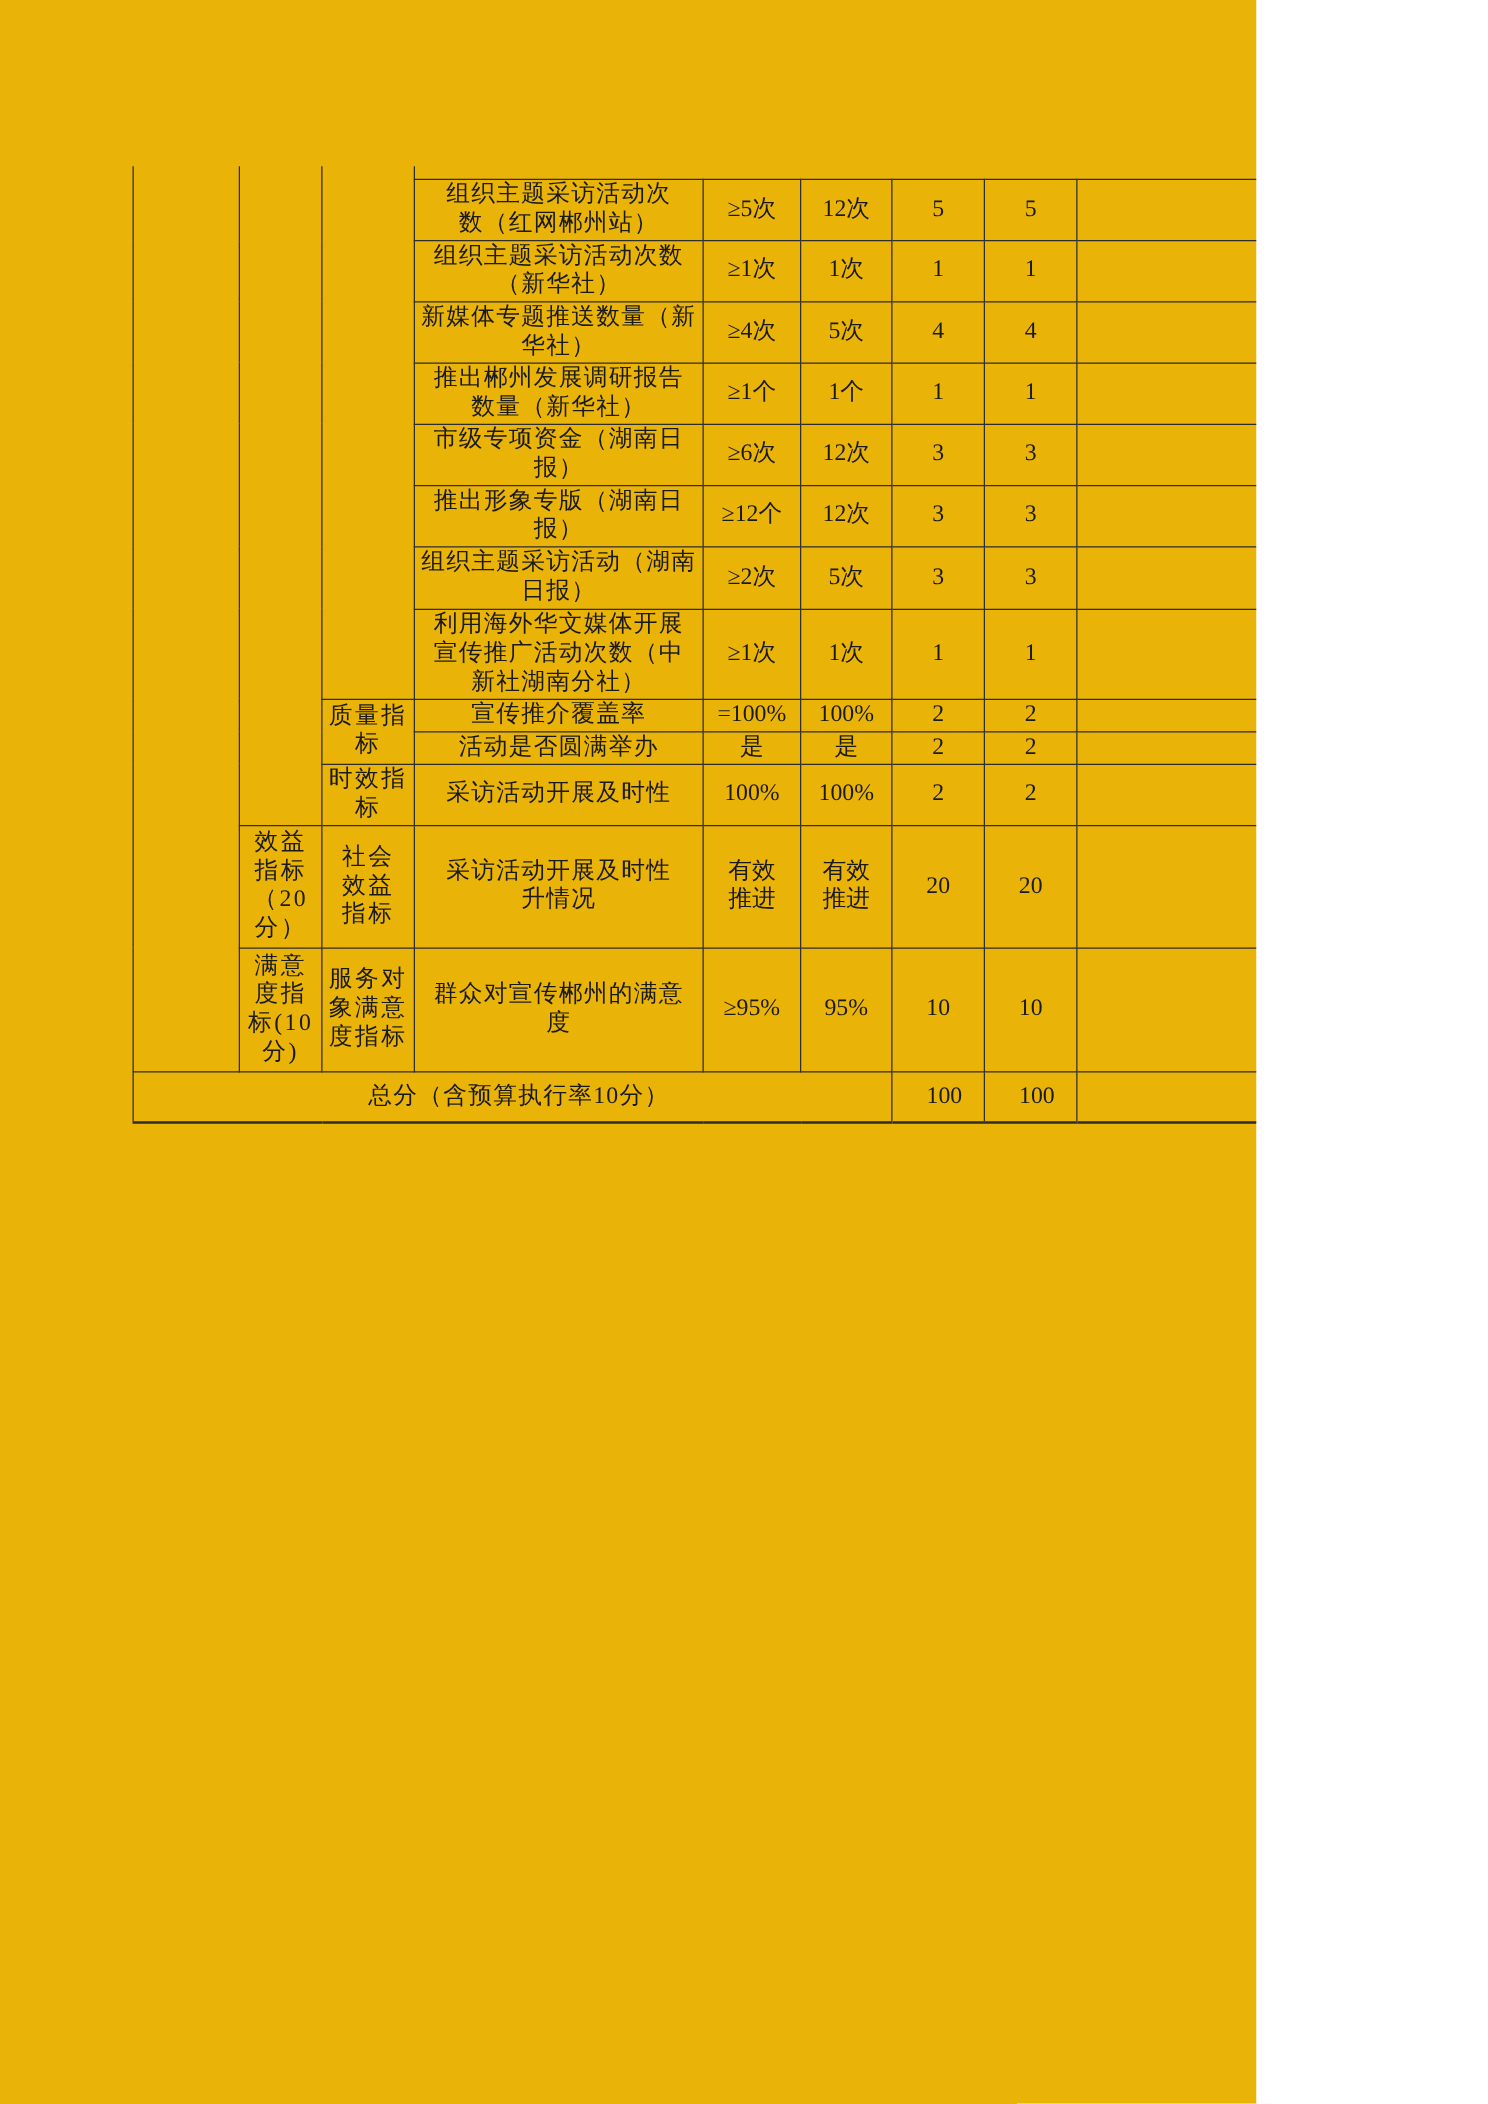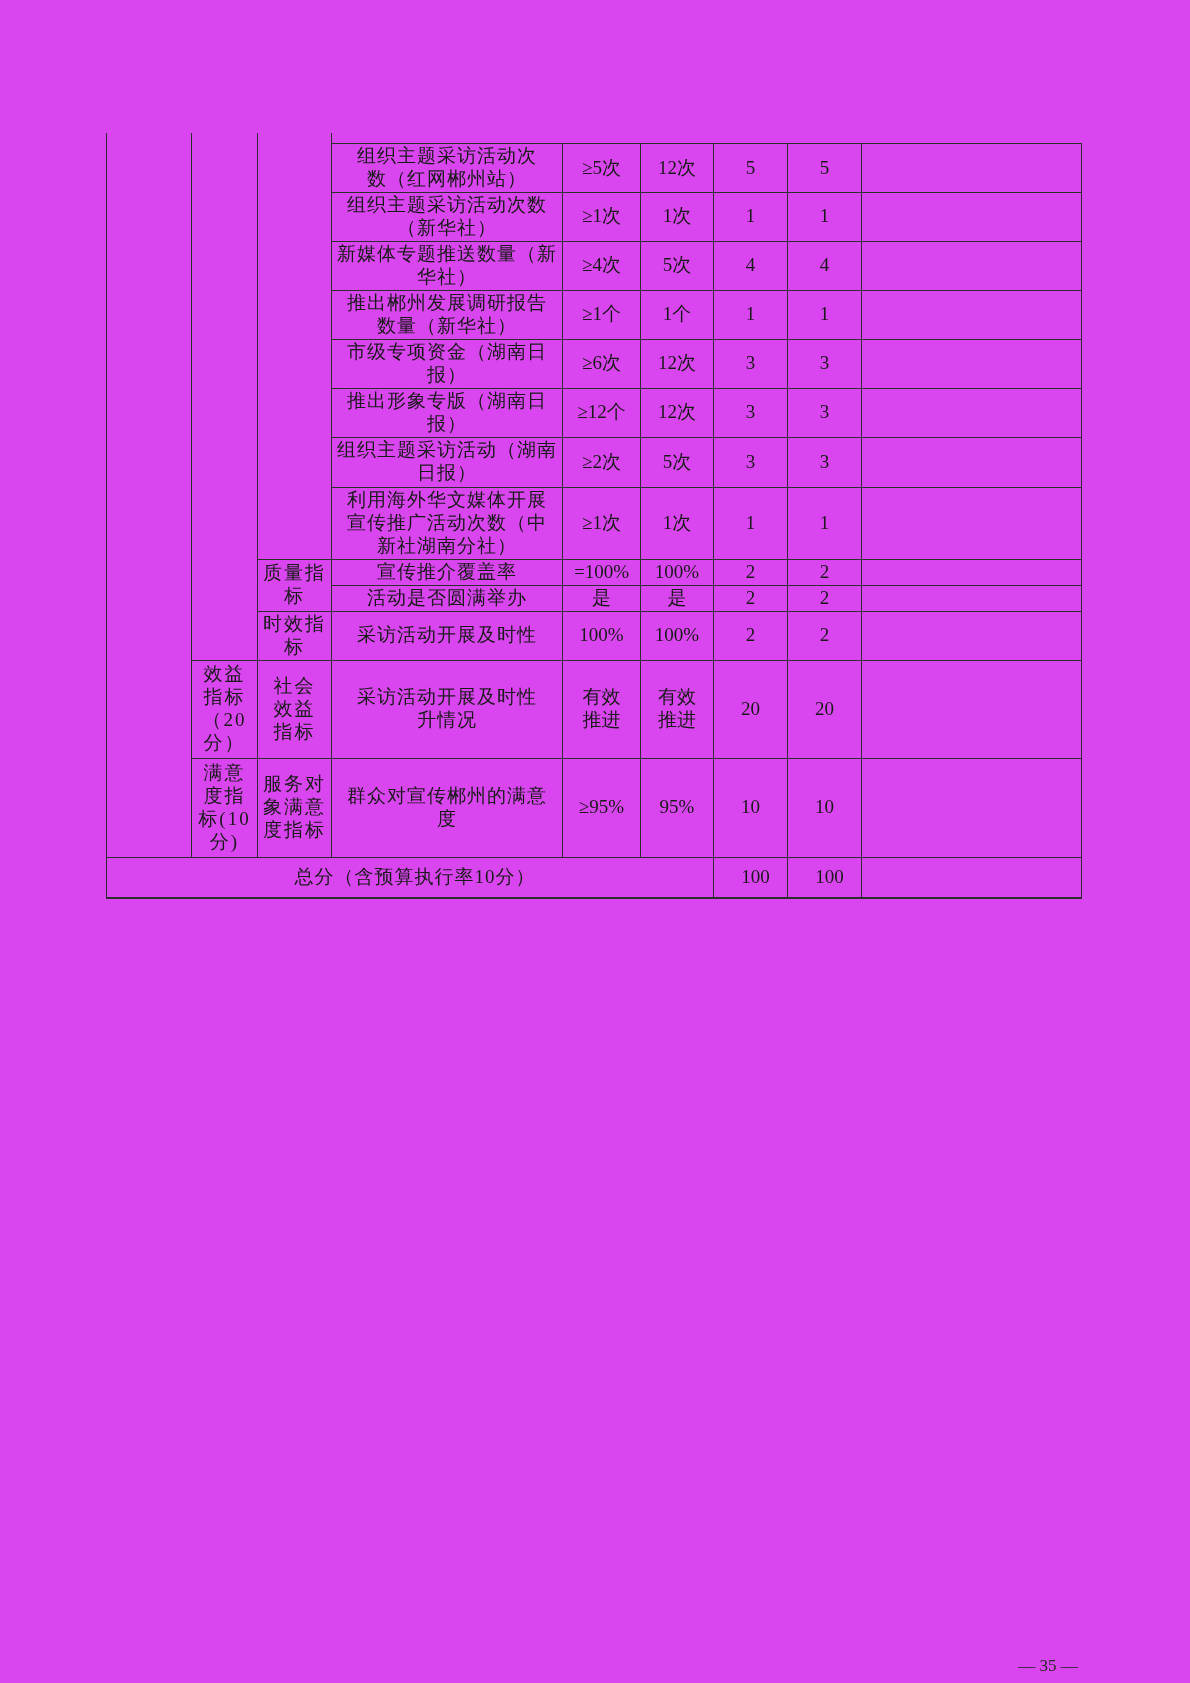--- a/index.html
+++ b/index.html
@@ -1,17 +1,17 @@
 <!DOCTYPE html>
 <html><head>
 <meta charset="utf-8">
 <style>
   html,body { margin:0; padding:0; background:#ffffff; }
   .sheet {
-    position:relative; width:1190px; height:1683px; background:#d946ef;
+    position:relative; width:1005px; height:1683px; background:#eab308;
     font-family:"Liberation Serif","DejaVu Serif",serif; color:#1a1a1a;
     overflow:hidden;
   }
   .tblwrap { position:absolute; left:106px; top:133px; width:976px; }
   .stub { position:absolute; top:0; width:1px; height:11px; background:#2e2e2e; }
   table.selfeval { border-collapse:collapse; table-layout:fixed; margin-top:10px; width:975px; }
   table.selfeval td {
     border:1px solid #2e2e2e; text-align:center; vertical-align:middle;
     font-size:19px; line-height:1.21; white-space:pre-line; padding:1px 2px;
     overflow:hidden;

